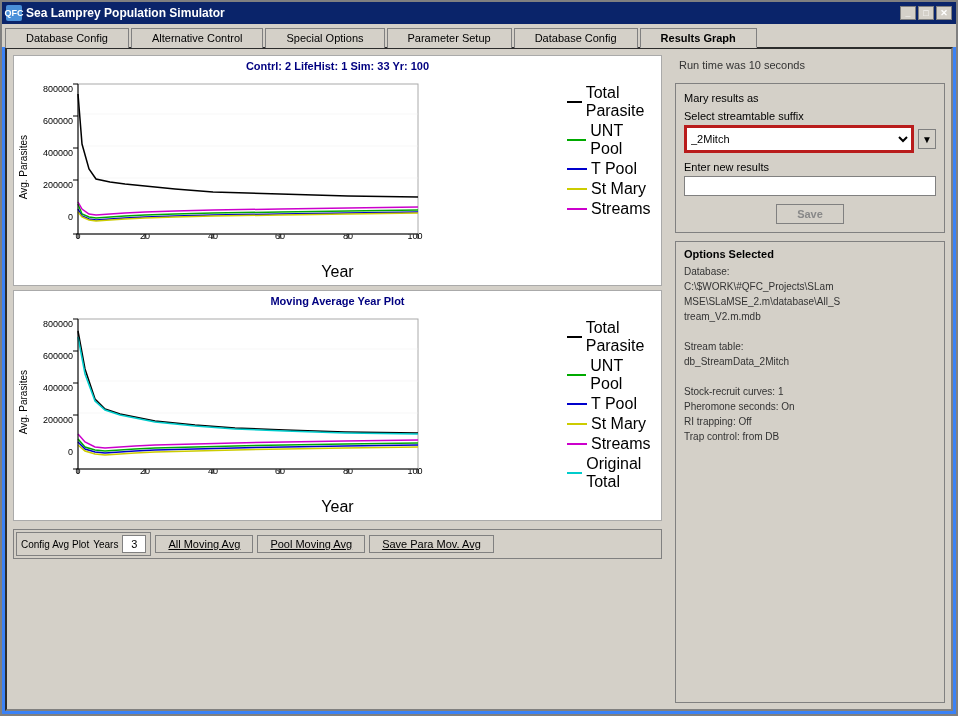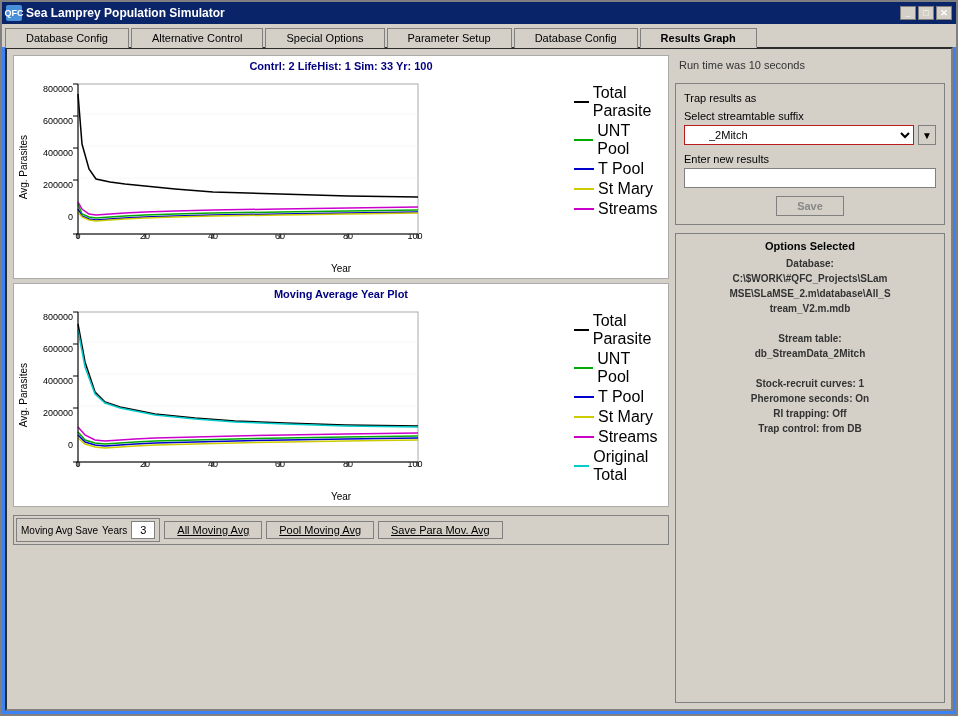--- a/index.html
+++ b/index.html
@@ -92,21 +92,21 @@
       border: 2px inset #808080;
       margin: 0 3px 3px 3px;
       display: flex;
       flex-direction: column;
       overflow: hidden;
       padding: 6px;
     }
     .main-layout {
       display: flex;
       flex: 1;
-      gap: 6px;
+      gap: 13px;
     }
     .left-panel {
       flex: 1;
       display: flex;
       flex-direction: column;
       gap: 4px;
     }
     .right-panel {
       width: 270px;
       display: flex;
@@ -140,21 +140,21 @@
       align-items: center;
       gap: 4px;
       margin-bottom: 2px;
     }
     .legend-line {
       width: 20px;
       height: 2px;
     }
     .x-axis-label {
       text-align: center;
-      font-size: 10px;
+      font-size: 16px;
       margin-top: 2px;
     }
     
     .runtime-text {
       font-size: 11px;
       color: #333;
       padding: 4px;
     }
     .save-box {
       border: 1px solid #808080;
@@ -170,25 +170,25 @@
       margin-bottom: 3px;
     }
     .dropdown-row {
       display: flex;
       align-items: center;
       gap: 4px;
       margin-bottom: 8px;
     }
     .dropdown {
       flex: 1;
-      height: 20px;
+      height: 28px;
       background: white;
-      border: 1px solid #b91c1c;
-      font-size: 11px;
-      padding: 0 20px;
+      border: 3px solid #b91c1c;
+      font-size: 11px;
+      padding: 0 0;
     }
     .dropdown-btn {
       width: 18px;
       height: 20px;
       background: #d4d0c8;
       border: 1px solid #808080;
       display: flex;
       align-items: center;
       justify-content: center;
       cursor: pointer;
@@ -212,32 +212,30 @@
       font-size: 11px;
       cursor: pointer;
       color: #888;
       font-weight: bold;
     }
     .options-box {
       border: 1px solid #808080;
       padding: 6px 8px;
       background: #d4d0c8;
       flex: 1;
-      text-align: center;
     }
     .options-title {
       font-size: 11px;
       font-weight: bold;
       margin-bottom: 4px;
     }
     .options-text {
       font-size: 10px;
       line-height: 1.5;
       color: #333;
-      font-weight: bold;
     }
     .bottom-bar {
       display: flex;
       align-items: center;
       gap: 4px;
       margin-top: 4px;
       padding: 2px;
       border: 1px solid #808080;
       background: #d4d0c8;
     }
@@ -458,35 +456,35 @@
                 <div class="legend-line" style="background:#00cccc;"></div>
                 <span>Original Total</span>
               </div>
             </div>
           </div>
           <div class="x-axis-label">Year</div>
         </div>
 
         <div class="bottom-bar">
           <div class="moving-avg-group">
-            <span>Moving Avg Save</span>
+            <span>Config Avg Plot</span>
             <span>Years</span>
             <input class="years-input" type="text" value="3" style="">
           </div>
           <button class="bottom-btn">All Moving Avg</button>
           <button class="bottom-btn">Pool Moving Avg</button>
           <button class="bottom-btn">Save Para Mov. Avg</button>
         </div>
       </div>
 
       <div class="right-panel">
         <div class="runtime-text">Run time was 10 seconds</div>
 
         <div class="save-box">
-          <div class="save-box-title">Trap results as</div>
+          <div class="save-box-title">Mary results as</div>
           <div class="save-label">Select streamtable suffix</div>
           <div class="dropdown-row">
             <select class="dropdown">
               <option>_2Mitch</option>
             </select>
             <div class="dropdown-btn">▼</div>
           </div>
           <div class="save-label">Enter new results</div>
           <input class="text-input" type="text" value="" style="">
           <button class="save-btn">Save</button>

